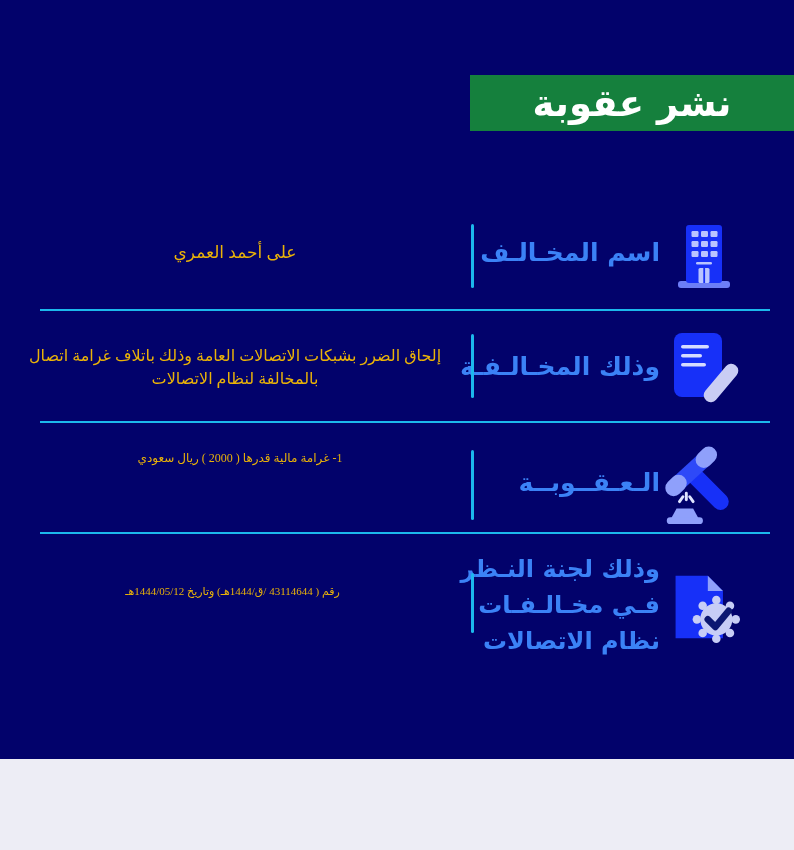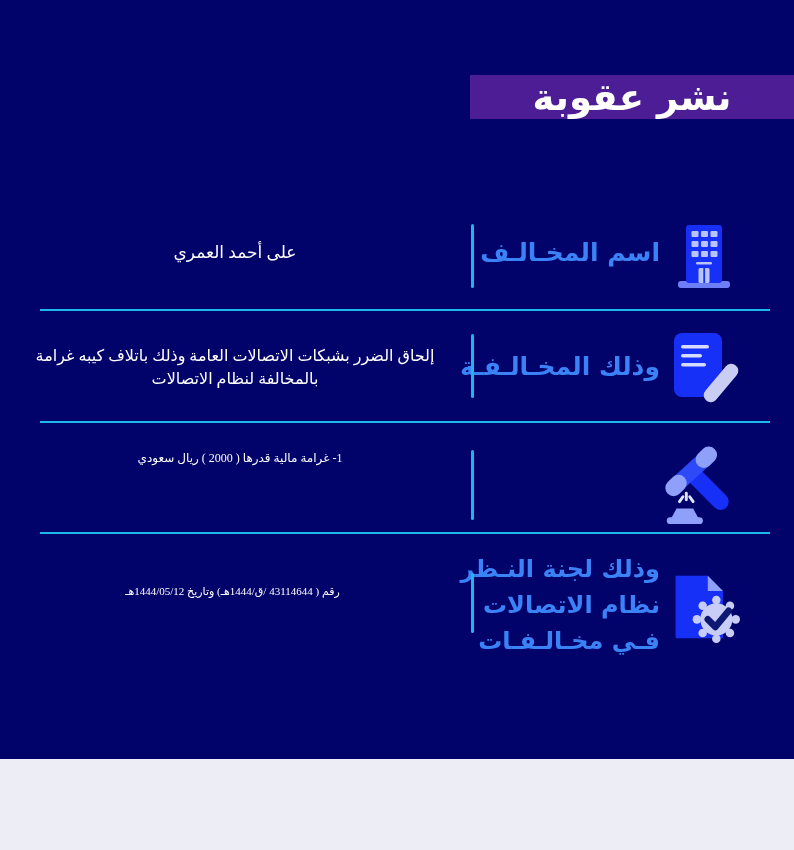--- a/index.html
+++ b/index.html
@@ -1,27 +1,27 @@
 <!DOCTYPE html>
 <html><head>
 <meta charset="utf-8">
 <style>
   html,body{margin:0;padding:0;background:#02026b;}
   .page{position:relative;width:794px;height:850px;background:#02026b;overflow:hidden;
         font-family:"DejaVu Sans","Liberation Sans",sans-serif;}
   
-  .banner{position:absolute;left:470px;top:75px;width:324px;height:44px;background:#4c1d95;
+  .banner{position:absolute;left:470px;top:75px;width:324px;height:56px;background:#15803d;
           display:flex;align-items:center;justify-content:center;}
   .banner-text{color:#ffffff;font-size:37px;font-weight:600;direction:rtl;letter-spacing:0.5px;}
   
   .label{position:absolute;left:480px;width:180px;color:#3b82f6;font-weight:700;
          font-size:25px;text-align:right;direction:rtl;white-space:nowrap;}
   .vbar{position:absolute;left:471px;width:3px;background:#1cb8ec;border-radius:2px;}
   .sep{position:absolute;left:40px;width:730px;height:2px;background:#1cb8ec;}
-  .value{position:absolute;color:#ffffff;direction:rtl;text-align:center;
+  .value{position:absolute;color:#eab308;direction:rtl;text-align:center;
          font-family:"Liberation Serif","DejaVu Sans",serif;}
   .icon-box{position:absolute;}
   
   #icon1{left:672px;top:222px;}  #label1{top:238px;}  #vbar1{top:224px;height:64px;}
   #value1{left:20px;top:242px;width:430px;font-size:17px;}
   #sep1{top:309px;}
   #icon2{left:666px;top:330px;}  #label2{top:352px;}  #vbar2{top:334px;height:64px;}
   #value2{left:15px;top:344px;width:440px;font-size:16px;line-height:23px;}
   #sep2{top:421px;}
   #icon3{left:658px;top:445px;}  #label3{top:468px;}  #vbar3{top:450px;height:70px;}
@@ -75,35 +75,36 @@
       <g fill="#d6dcff">
         <rect x="15" y="15" width="28" height="3.6" rx="1.8"></rect>
         <rect x="15" y="24" width="21" height="3.6" rx="1.8"></rect>
         <rect x="15" y="33" width="25" height="3.6" rx="1.8"></rect>
       </g>
       <rect x="48" y="30" width="14" height="46" rx="7" fill="#c9cdf4" transform="rotate(40 55 53)"></rect>
     </svg>
   </div>
   <div class="label" id="label2">وذلك المخـالـفـة</div>
   <div class="vbar" id="vbar2"></div>
-  <div class="value" id="value2">إلحاق الضرر بشبكات الاتصالات العامة وذلك باتلاف كيبه غرامة بالمخالفة لنظام الاتصالات</div>
+  <div class="value" id="value2">إلحاق الضرر بشبكات الاتصالات العامة وذلك باتلاف غرامة اتصال بالمخالفة لنظام الاتصالات</div>
 
   <div class="sep" id="sep2"></div>
 
   <div class="icon-box" id="icon3">
     <svg width="82" height="82" viewBox="0 0 84 84">
       <path d="M22 58 l3.5 -5 M29 56 l0 -6.5 M36 58 l-3.5 -5" stroke="#dfe4ff" stroke-width="3" stroke-linecap="round" fill="none"></path>
       <path d="M13 76 l6 -11 h17 l6 11 z" fill="#8fa0fb"></path>
       <rect x="9" y="74" width="37" height="7" rx="3.5" fill="#8fa0fb"></rect>
       <line x1="38" y1="32" x2="64" y2="58" stroke="#1730f8" stroke-width="17" stroke-linecap="round"></line>
       <line x1="21" y1="39" x2="47" y2="15" stroke="#2e49f8" stroke-width="16"></line>
       <line x1="16" y1="44" x2="21" y2="39" stroke="#8fa0fb" stroke-width="17" stroke-linecap="round"></line>
       <line x1="47" y1="15" x2="52" y2="10" stroke="#8fa0fb" stroke-width="17" stroke-linecap="round"></line>
     </svg>
   </div>
+  <div class="label" id="label3">الـعـقــوبــة</div>
   <div class="vbar" id="vbar3"></div>
   <div class="value" id="value3">
     <div>1- غرامة مالية قدرها ( 2000 ) ريال سعودي</div>
   </div>
 
   <div class="sep" id="sep3"></div>
 
   <div class="icon-box" id="icon4">
     <svg width="76" height="72" viewBox="0 0 80 76">
       <path d="M10 4 h34 l16 16 v50 h-50 z" fill="#1730f8"></path>
@@ -117,22 +118,22 @@
         <circle cx="38.6" cy="35.6" r="4.5"></circle>
           <circle cx="67.4" cy="35.6" r="4.5"></circle>
         <circle cx="38.6" cy="64.4" r="4.5"></circle>
           <circle cx="67.4" cy="64.4" r="4.5"></circle>
       </g>
       <path d="M44 50 l8 8 l14 -17" stroke="#0c1872" stroke-width="7" fill="none" stroke-linecap="round" stroke-linejoin="round"></path>
     </svg>
   </div>
   <div class="label" id="label4">
     <div>وذلك لجنة النـظر</div>
+    <div>فـي مخـالـفـات</div>
     <div>نظام الاتصالات</div>
-    <div>فـي مخـالـفـات</div>
   </div>
   <div class="vbar" id="vbar4"></div>
   <div class="value" id="value4">رقم ( 43114644  /ق/1444هـ) وتاريخ 1444/05/12هـ</div>
 
   <div class="footer">
     
     
     
     
   </div>

